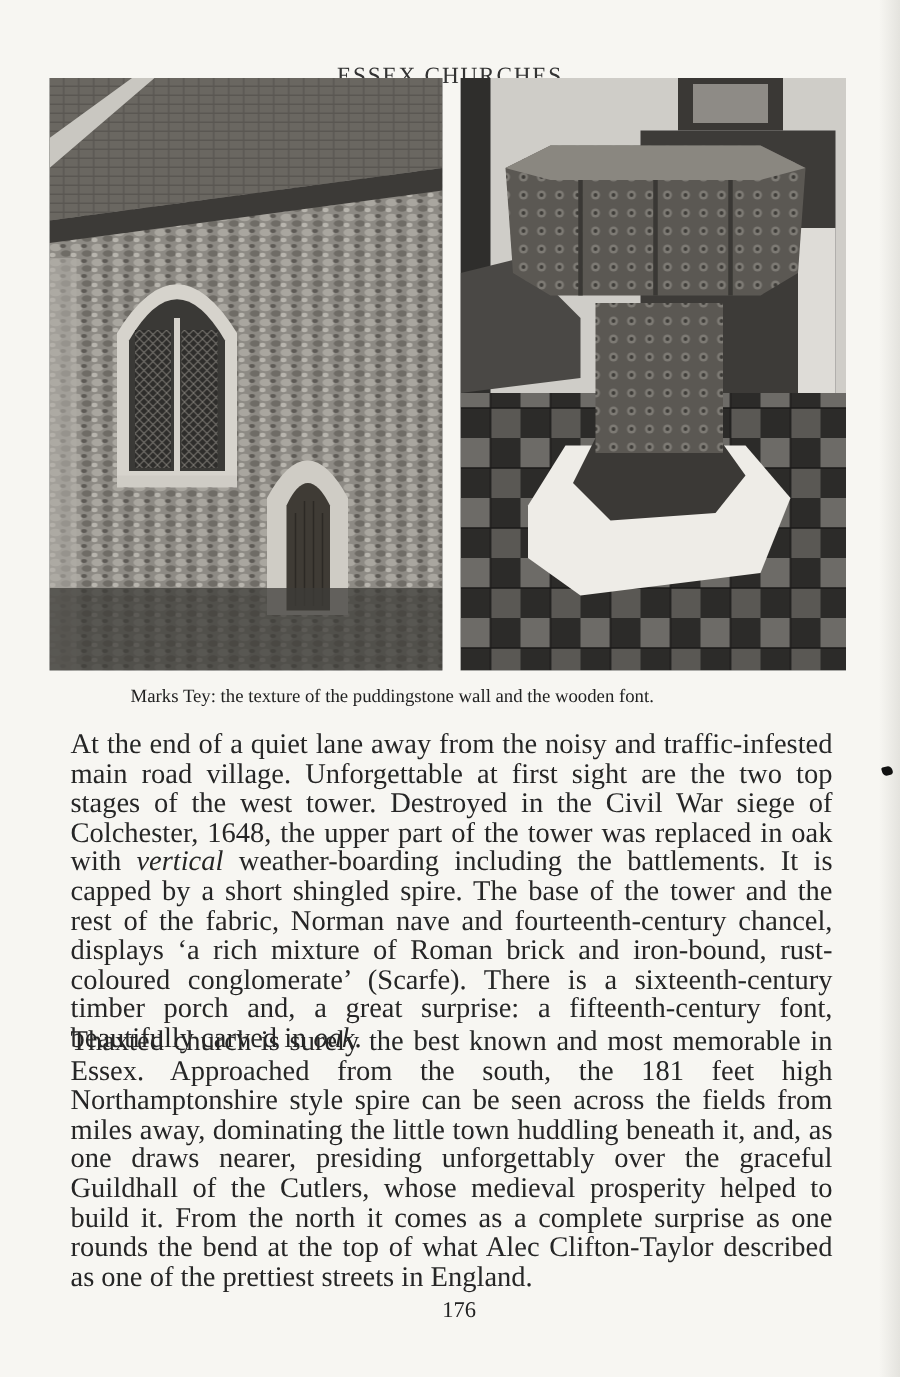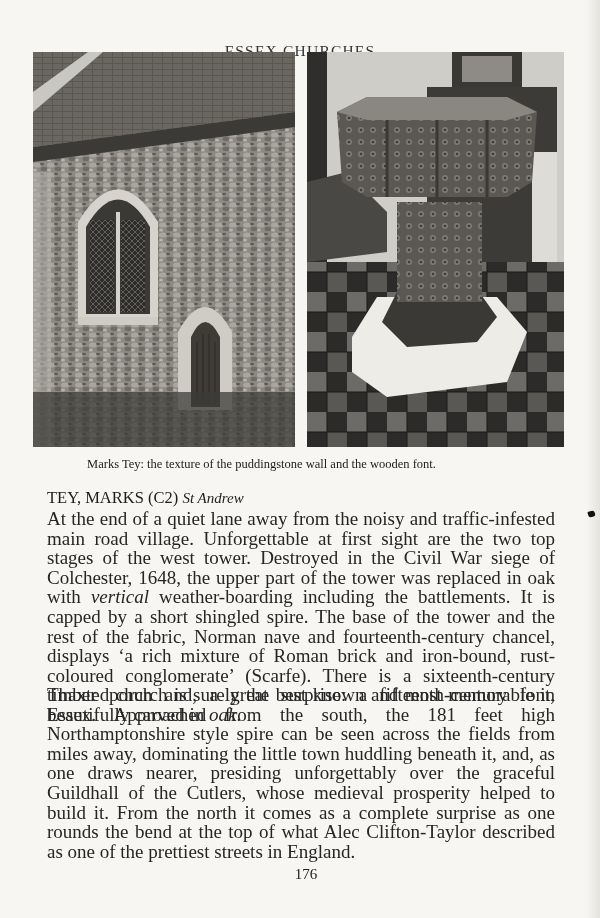--- a/index.html
+++ b/index.html
@@ -129,24 +129,20 @@
 
     <polygon points="30,60 60,45 200,45 230,60 225,130 200,145 60,145 35,130" fill="url(#carve)"></polygon>
     <polygon points="30,60 60,45 200,45 230,60 200,68 60,68" fill="#8a8780"></polygon>
     <path d="M80,68 V145 M130,68 V145 M180,68 V145" stroke="#3a3835" stroke-width="3"></path>
   </svg>
 </div>
 
 <div class="caption">Marks Tey: the texture of the puddingstone wall and the wooden font.</div>
 
 <div class="entry entry-1">
-  <div class="entry-heading">
-    <span>TEY, MARKS (C2)</span>
-    <span class="dedication">St Andrew</span>
-  </div>
   <p class="entry-body"><span>At the end of a quiet lane away from the noisy and traffic-infested main road village. Unforgettable at first sight are the two top stages of the west tower. Destroyed in the Civil War siege of Colchester, 1648, the upper part of the tower was replaced in oak with </span><i>vertical</i><span> weather-boarding including the battlements. It is capped by a short shingled spire. The base of the tower and the rest of the fabric, Norman nave and fourteenth-century chancel, displays ‘a rich mixture of Roman brick and iron-bound, rust-coloured conglomerate’ (Scarfe). There is a sixteenth-century timber porch and, a great surprise: a fifteenth-century font, beautifully carved in </span><i>oak</i><span>.</span></p>
 </div>
 
 <div class="entry entry-2">
   <p class="entry-body"><span>Thaxted church is surely the best known and most memorable in Essex. Approached from the south, the 181 feet high Northamptonshire style spire can be seen across the fields from miles away, dominating the little town huddling beneath it, and, as one draws nearer, presiding unforgettably over the graceful Guildhall of the Cutlers, whose medieval prosperity helped to build it. From the north it comes as a complete surprise as one rounds the bend at the top of what Alec Clifton-Taylor described as one of the prettiest streets in England.</span></p>
 </div>
 
 <div class="mark"></div>
 
 <div class="folio">176</div>

